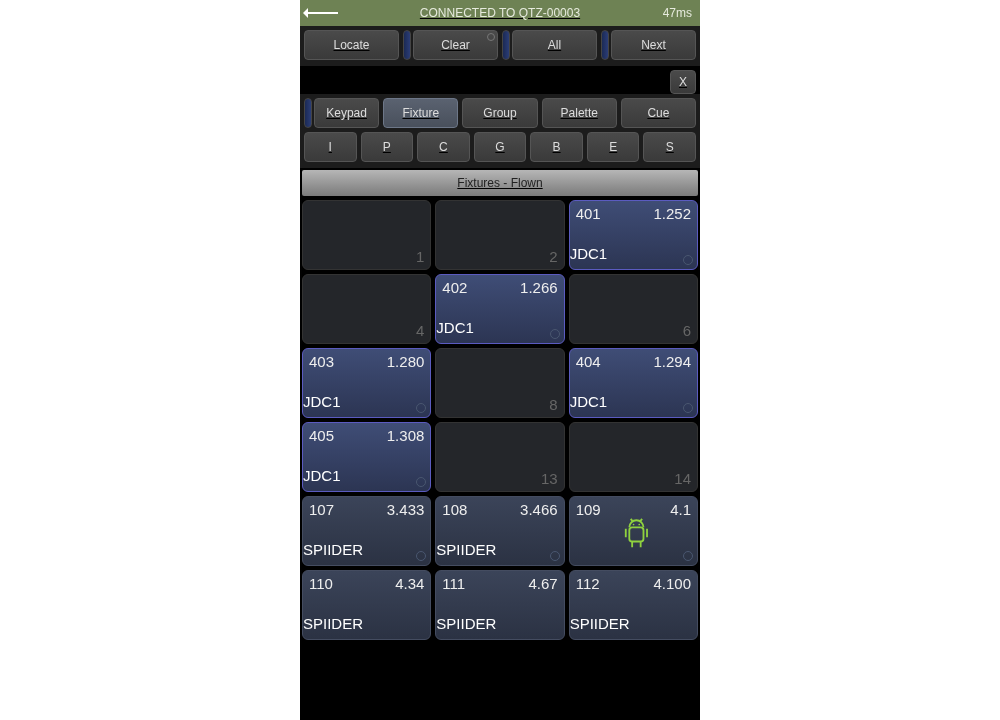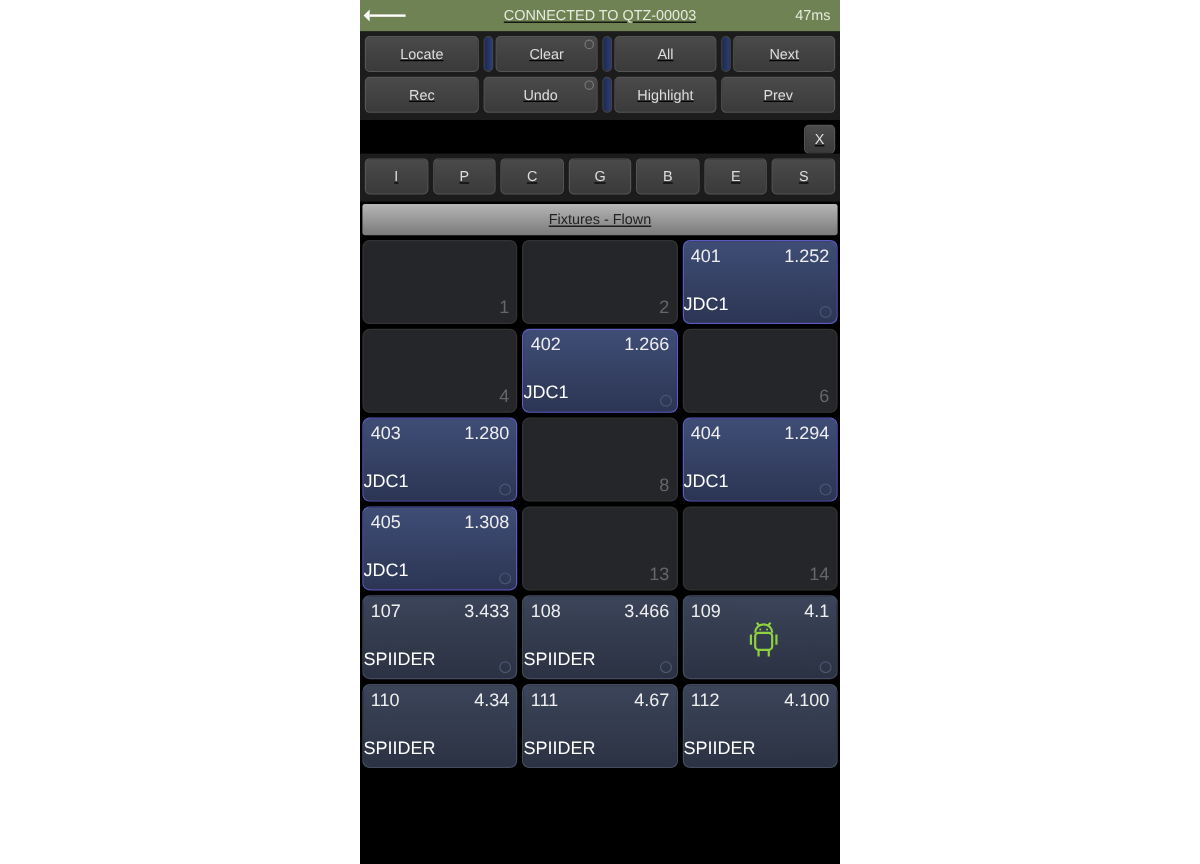--- a/index.html
+++ b/index.html
@@ -211,51 +211,45 @@
             <div class="btn">All</div>
           </div>
         </div>
         <div class="btn-group">
           <div class="btn-accent-strip"></div>
           <div class="btn-wrap">
             <div class="btn">Next</div>
           </div>
         </div>
       </div>
-    <div class="row" id="toolbar-row2">
-        <div class="btn-group">
-          <div class="btn-wrap">
-            <div class="btn">Rec</div>
-          </div>
-        </div>
-        <div class="btn-group">
-          <div class="btn-wrap">
-            <div class="btn">Undo</div>
-            <div class="circ"></div>
-          </div>
-        </div>
-        <div class="btn-group">
-          <div class="btn-accent-strip"></div>
-          <div class="btn-wrap">
-            <div class="btn">Highlight</div>
-          </div>
-        </div>
-        <div class="btn-group">
-          <div class="btn-wrap">
-            <div class="btn">Prev</div>
-          </div>
-        </div>
-      </div>
   </div>
 
   <div class="close-row">
     <div class="close-btn">X</div>
   </div>
 
   <div class="toolbar" style="padding-top:4px;">
+    <div class="row" id="tabs-row">
+        <div class="btn-group">
+          <div class="btn-accent-strip"></div>
+          <div class="btn">Keypad</div>
+        </div>
+        <div class="btn-group">
+          <div class="btn selected">Fixture</div>
+        </div>
+        <div class="btn-group">
+          <div class="btn">Group</div>
+        </div>
+        <div class="btn-group">
+          <div class="btn">Palette</div>
+        </div>
+        <div class="btn-group">
+          <div class="btn">Cue</div>
+        </div>
+      </div>
     <div class="row" id="filters-row">
         <div class="btn">I</div>
         <div class="btn">P</div>
         <div class="btn">C</div>
         <div class="btn">G</div>
         <div class="btn">B</div>
         <div class="btn">E</div>
         <div class="btn">S</div>
       </div>
   </div>

